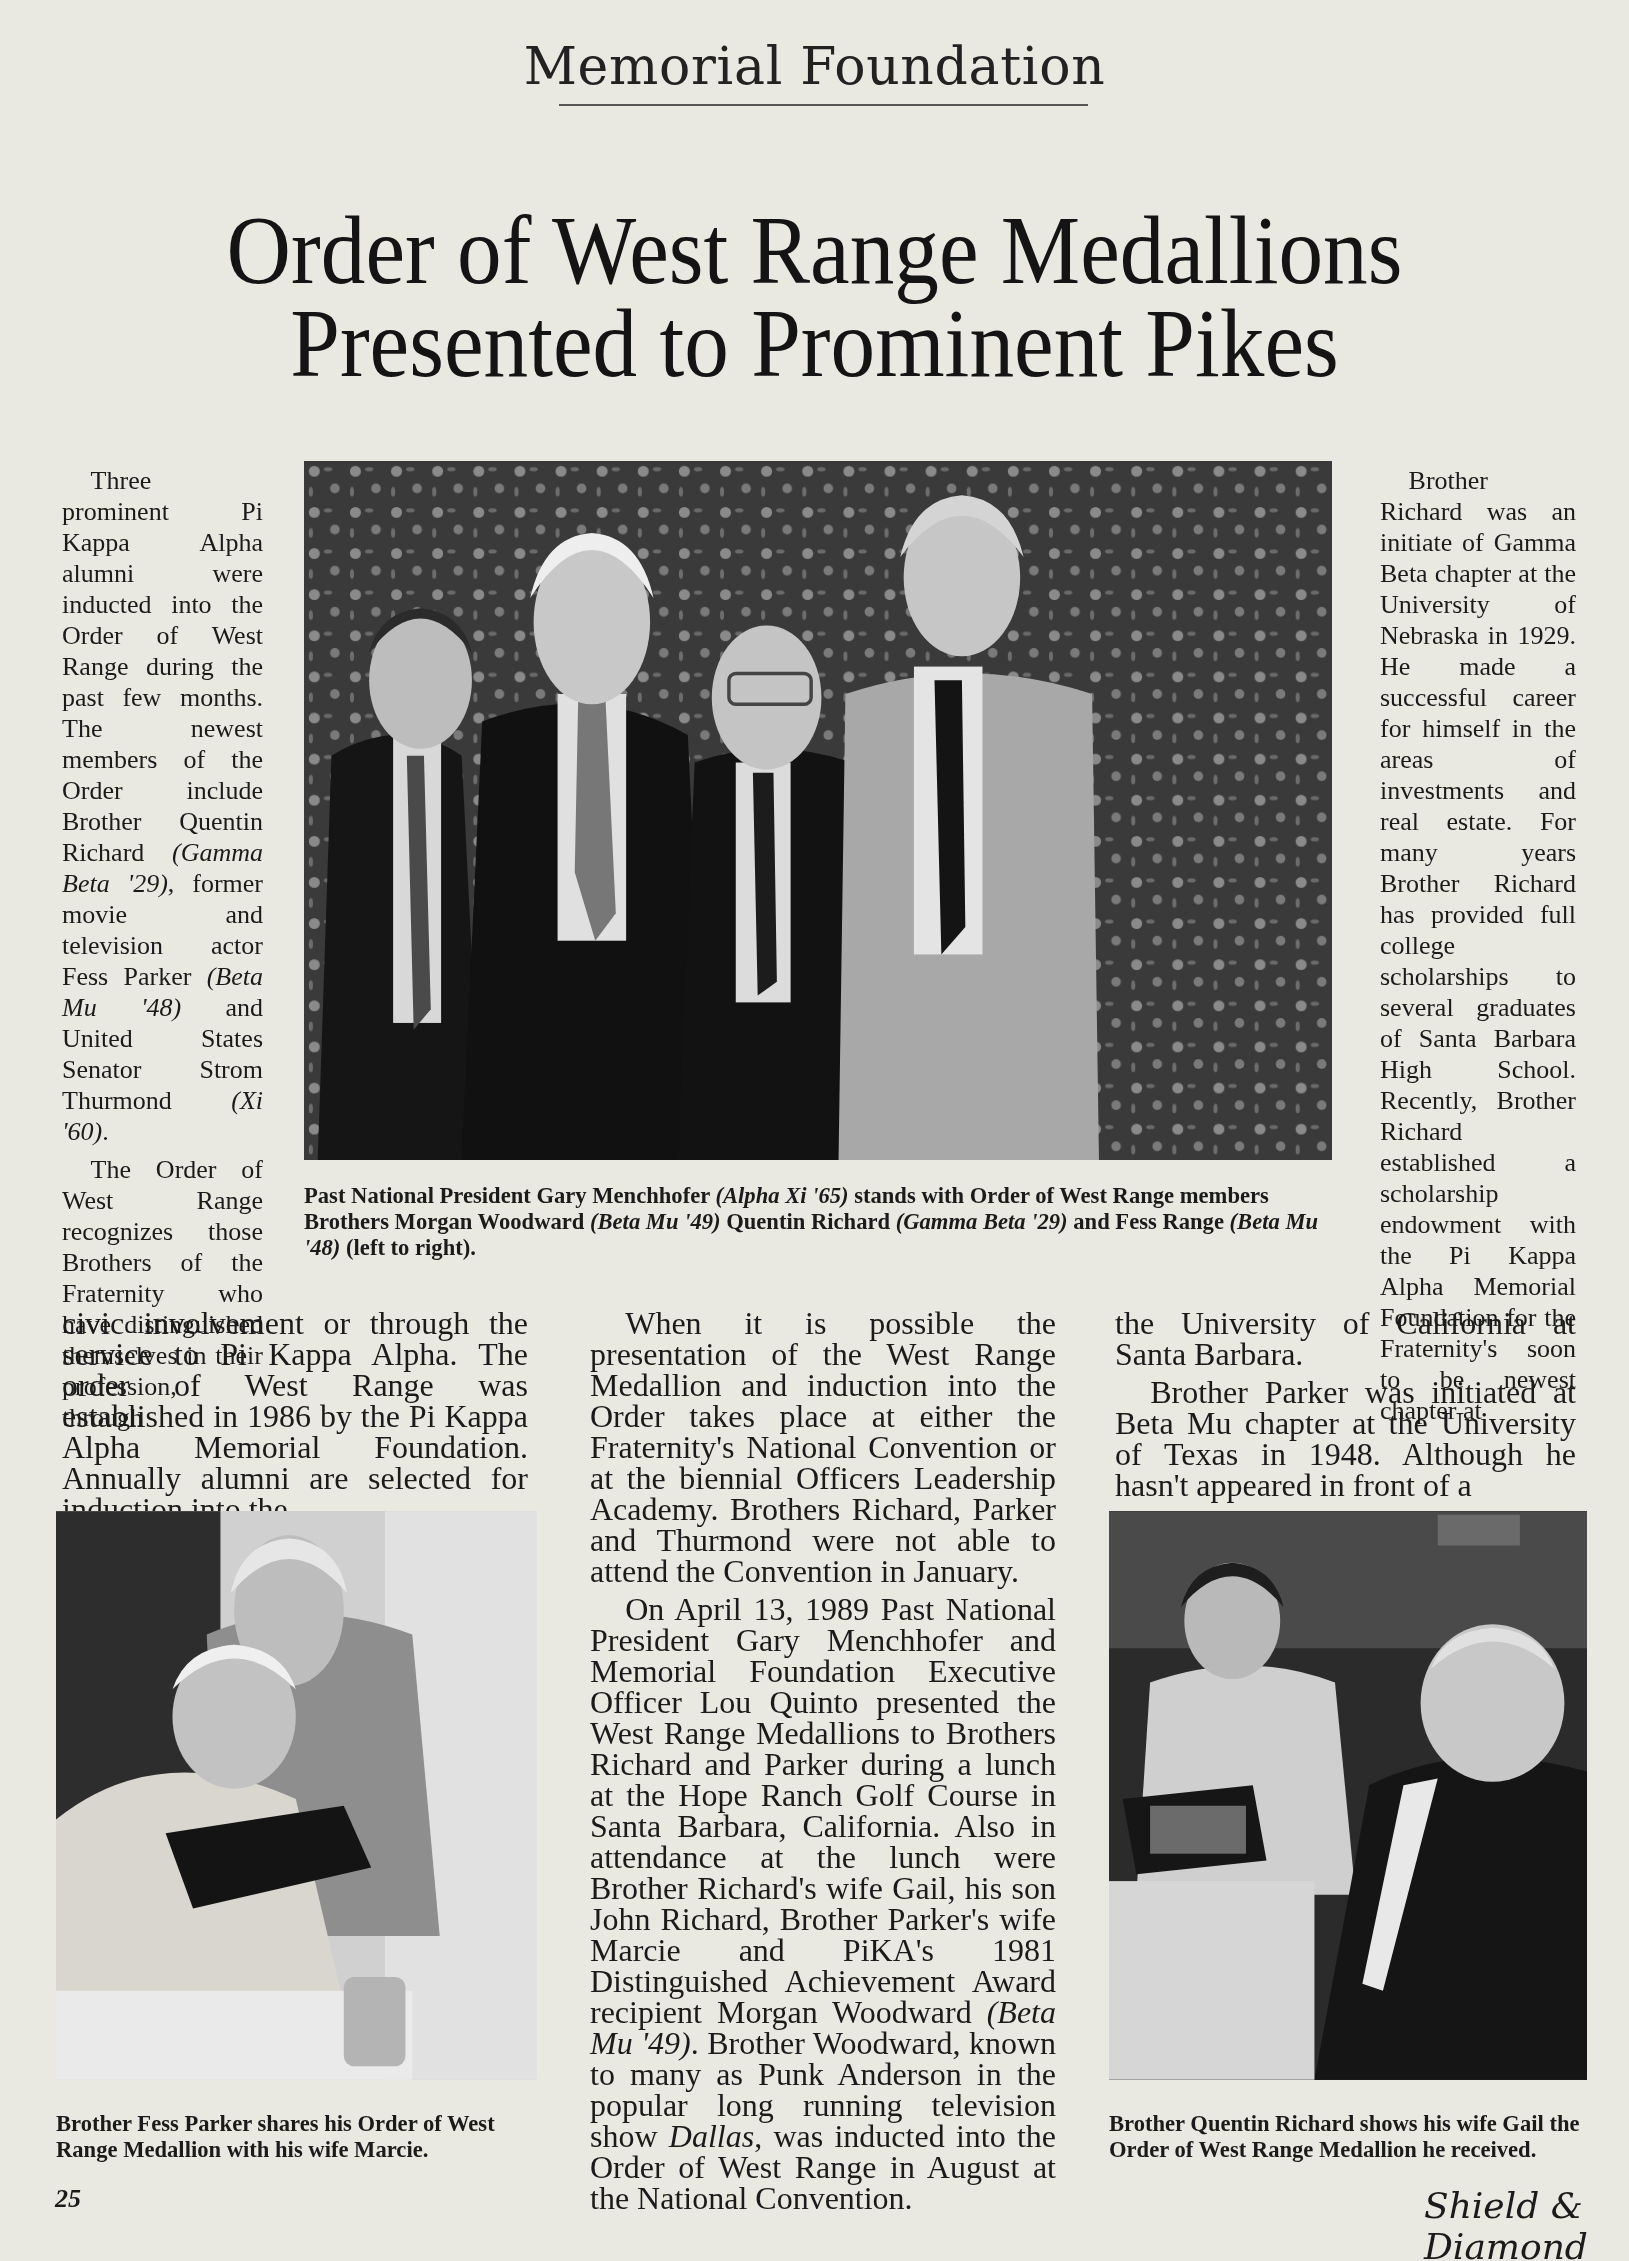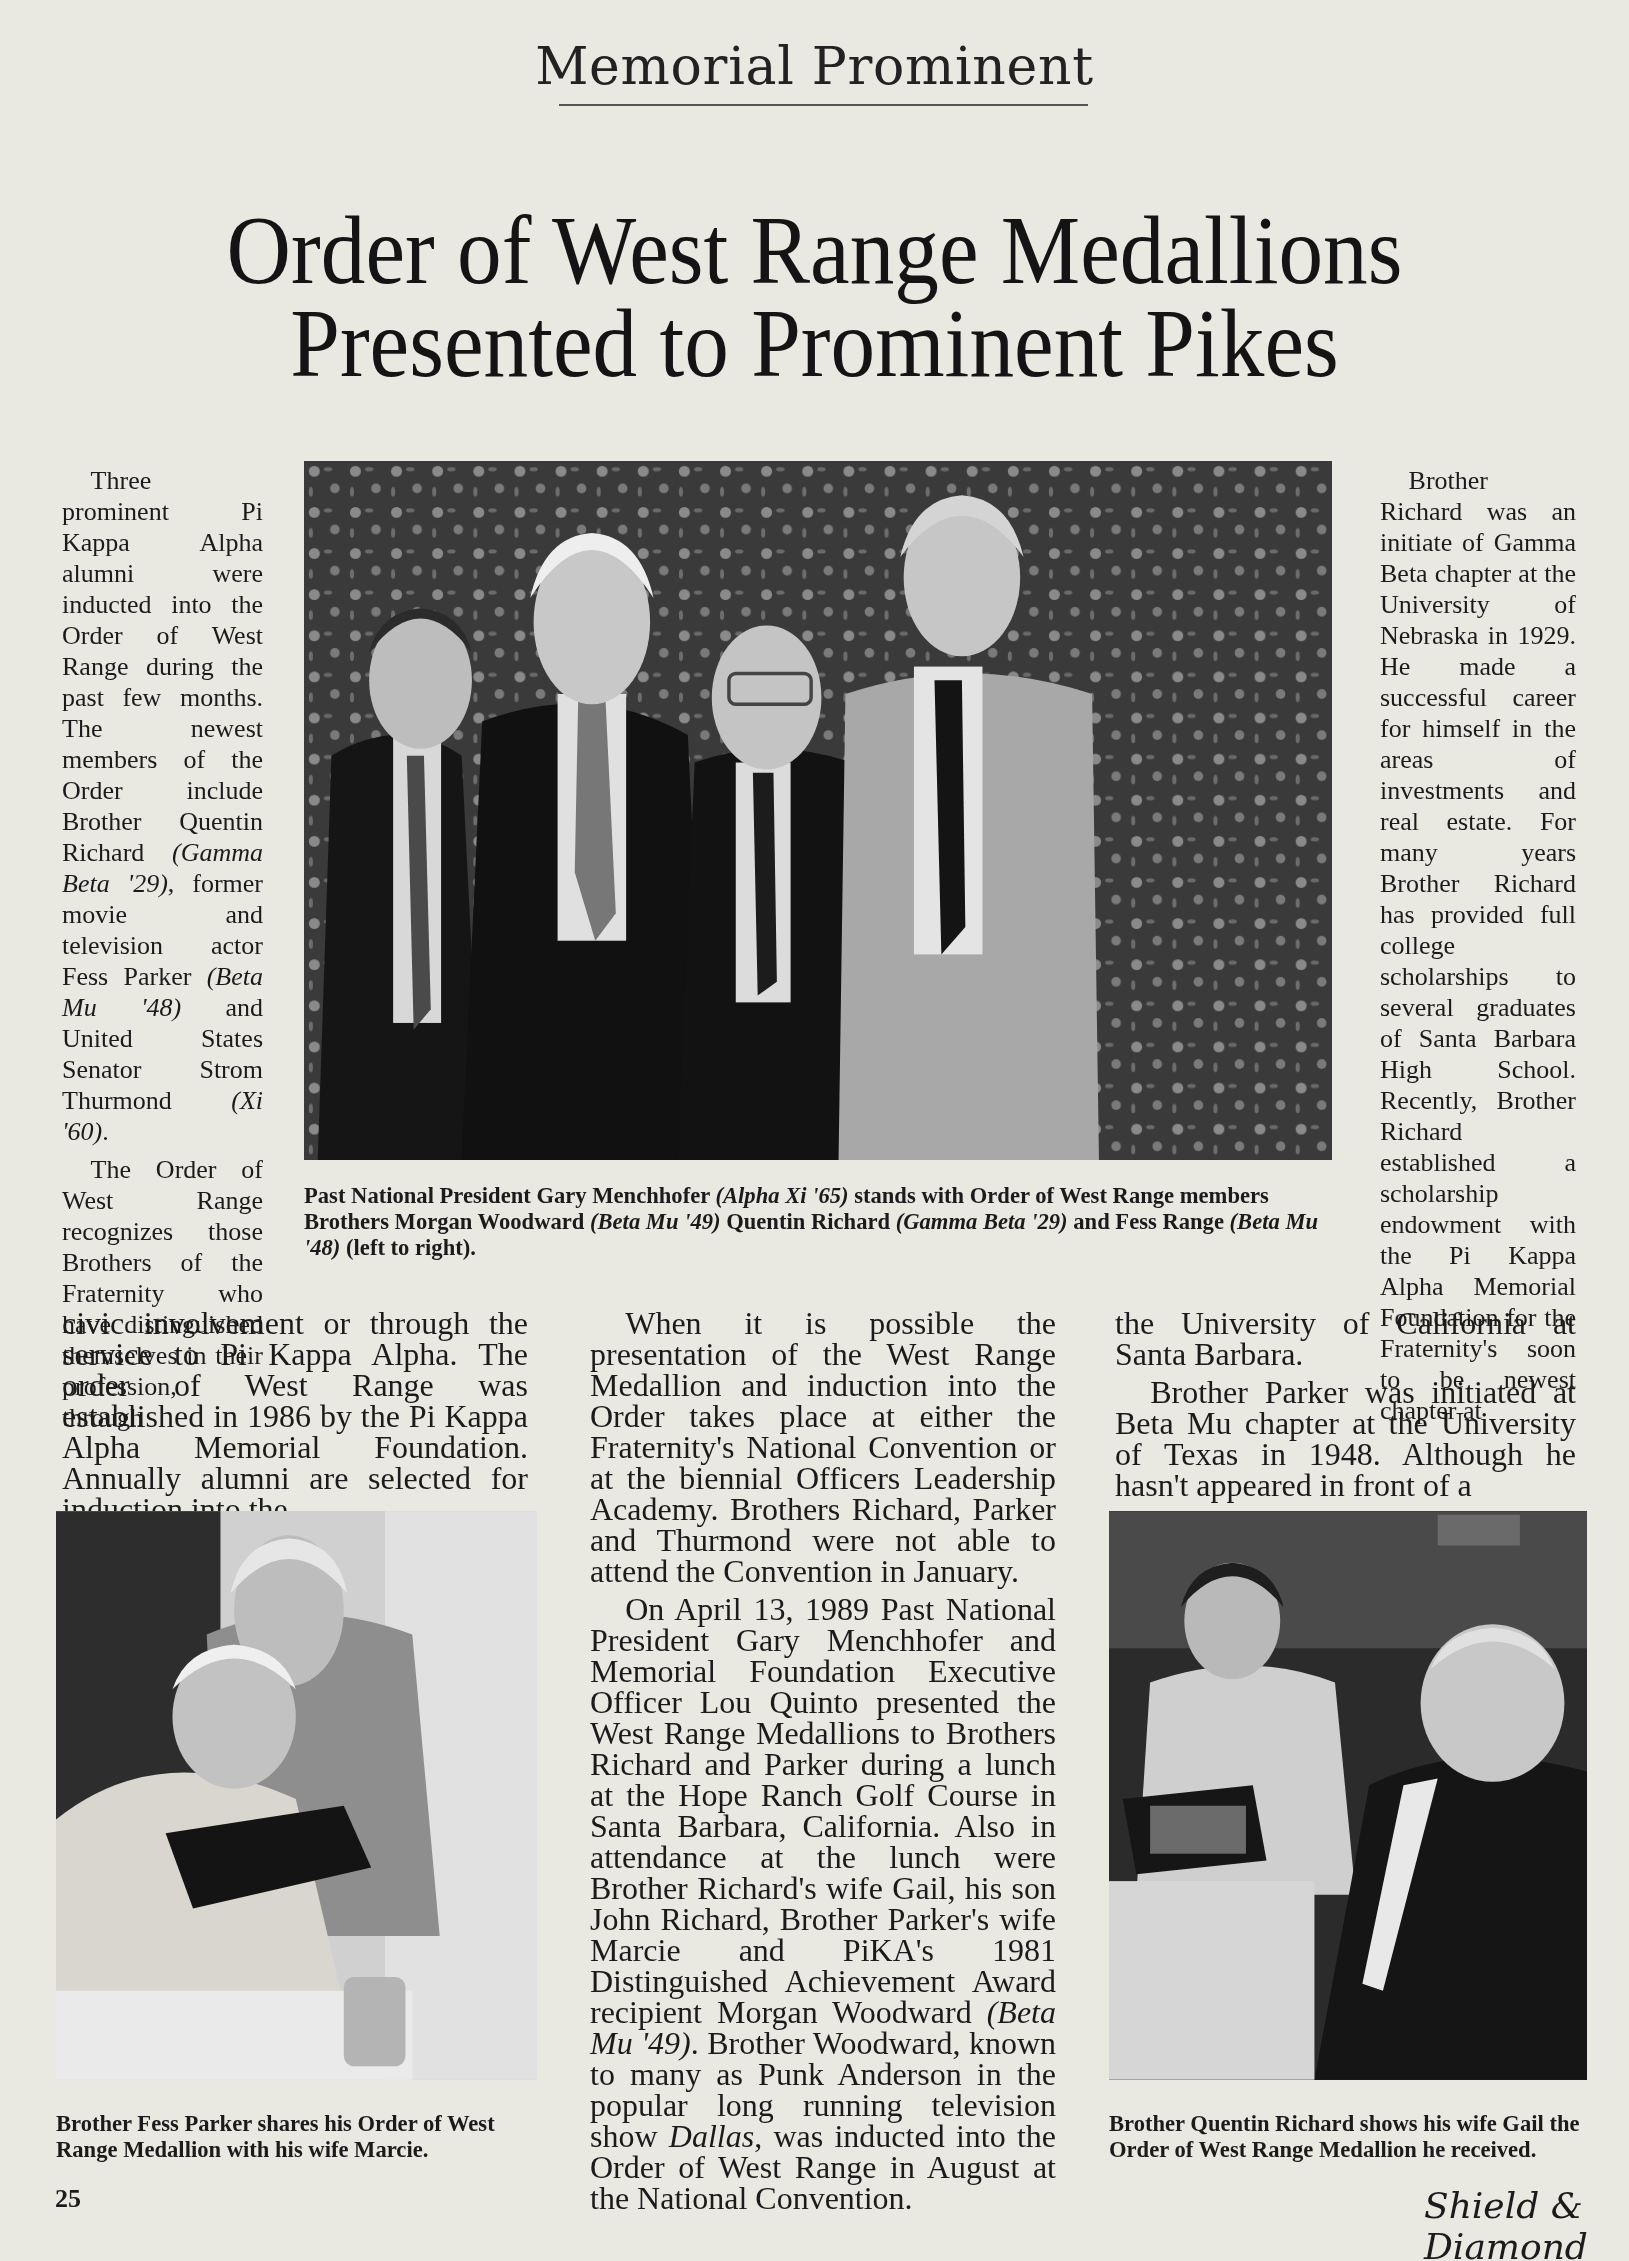--- a/index.html
+++ b/index.html
@@ -12,27 +12,27 @@
   .headline { left:0; width:1629px; text-align:center; font-size:97px; line-height:101px;
               font-family:"Liberation Serif",serif; color:#141414; transform:scaleX(0.92); }
   .h1 { top:200px; } .h2 { top:293px; }
   .col { font-size:32px; line-height:31px; text-align:justify; }
   .col p { margin:7px; text-indent:1.1em; }
   .col p.noindent { text-indent:0; }
   .narrow { font-size:26px; line-height:31px; }
   .photo { background:#2a2a2a; overflow:hidden; }
   .caption { font-weight:bold; font-size:22.6px; line-height:26px; font-family:"Liberation Serif",serif; }
   em { font-style:italic; }
-  .footer-left { left:55px; top:2184px; font-size:26px; font-weight:bold; }
+  .footer-left { left:55px; top:2184px; font-size:26px; font-style:italic; font-weight:bold; }
   .footer-right { left:1424px; top:2185px; font-size:36px; font-style:italic; font-family:"DejaVu Serif",serif; }
 </style>
 </head>
 <body>
 
-<div class="abs section-head">Memorial Prominent</div>
+<div class="abs section-head">Memorial Foundation</div>
 <div class="abs section-rule"></div>
 <div class="abs headline h1">Order of West Range Medallions</div>
 <div class="abs headline h2">Presented to Prominent Pikes</div>
 
 <div class="abs col narrow" style="left:55px; top:458px; width:215px;">
   <p><span>Three prominent Pi Kappa Alpha alumni were inducted into the Order of West Range during the past few months. The newest members of the Order include Brother Quentin Richard</span> <em>(Gamma Beta '29)</em><span>, former movie and television actor Fess Parker</span> <em>(Beta Mu '48)</em><span> and United States Senator Strom Thurmond</span> <em>(Xi '60)</em><span>.</span></p>
   <p>The Order of West Range recognizes those Brothers of the Fraternity who have distinguished themselves in their profession, through</p>
 </div>
 
 <div class="abs photo" style="left:304px; top:461px; width:1028px; height:699px;">

